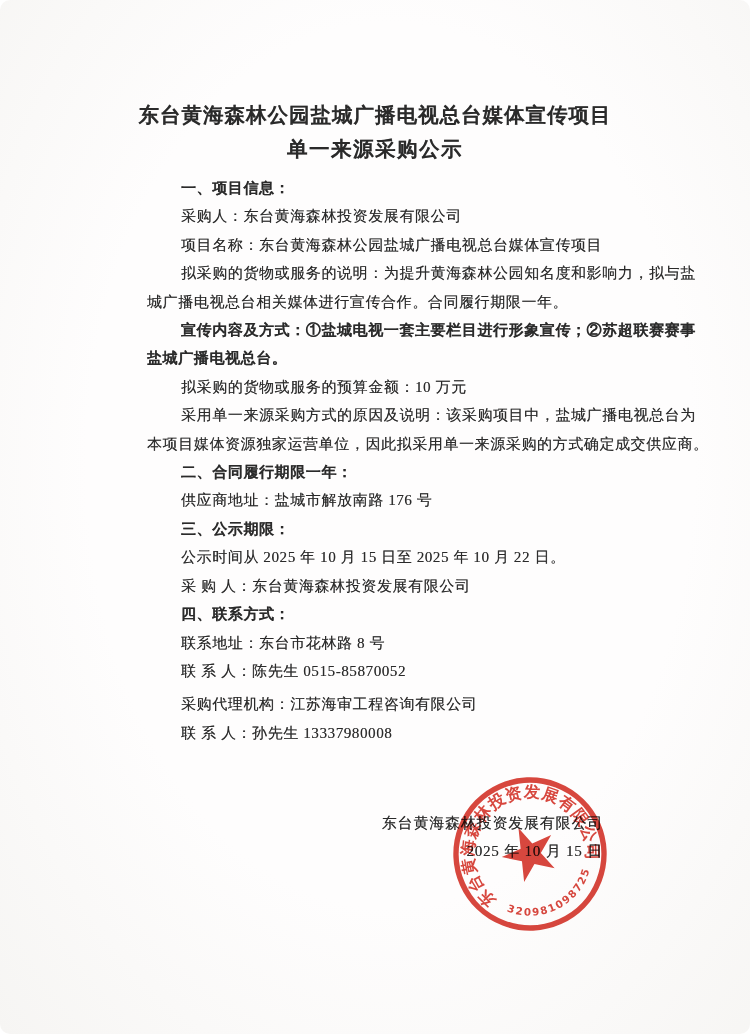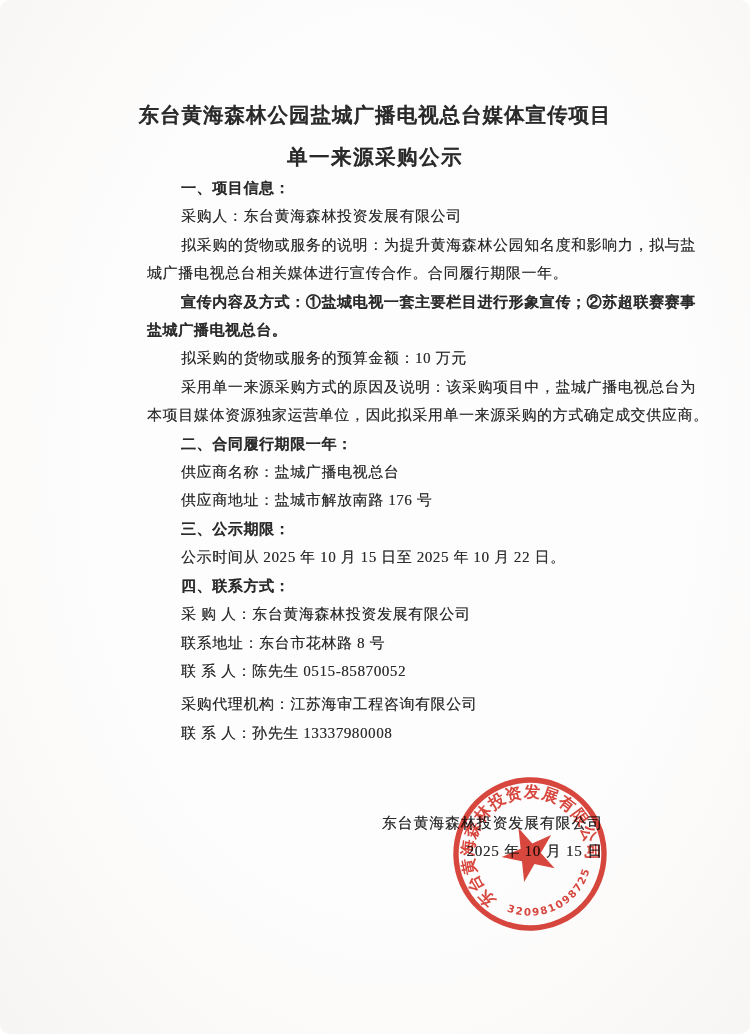--- a/index.html
+++ b/index.html
@@ -18,21 +18,21 @@
   }
   .doc-title {
     position: absolute; top: 102px; left: 0;
     width: 750px; text-align: center;
     font-size: 20.5px; line-height: 26px;
     font-weight: 700; letter-spacing: 1px;
     margin: 0;
     text-shadow: 0.3px 0.3px 0.5px rgba(30,30,30,.45);
   }
   .doc-subtitle {
-    position: absolute; top: 144px; left: 0;
+    position: absolute; top: 136px; left: 0;
     width: 750px; text-align: center;
     font-size: 20.5px; line-height: 26px;
     font-weight: 700; letter-spacing: 1.5px;
     margin: 0;
     text-shadow: 0.3px 0.3px 0.5px rgba(30,30,30,.45);
   }
   .body-lines {
     position: absolute; top: 174px; left: 103px;
     width: 548px;
     margin-left: 44px;
@@ -76,34 +76,34 @@
 <body>
 
 <div class="page">
 
   <h1 class="doc-title">东台黄海森林公园盐城广播电视总台媒体宣传项目</h1>
   <h2 class="doc-subtitle">单一来源采购公示</h2>
 
   <div class="body-lines">
       <div class="line indent bold">一、项目信息：</div>
       <div class="line indent">采购人：东台黄海森林投资发展有限公司</div>
+      <div class="line indent">项目名称：东台黄海森林公园盐城广播电视总台媒体宣传项目</div>
       <div class="line indent">拟采购的货物或服务的说明：为提升黄海森林公园知名度和影响力，拟与盐</div>
       <div class="line">城广播电视总台相关媒体进行宣传合作。合同履行期限一年。</div>
       <div class="line indent bold">宣传内容及方式：①盐城电视一套主要栏目进行形象宣传；②苏超联赛赛事</div>
       <div class="line bold">盐城广播电视总台。</div>
       <div class="line indent">拟采购的货物或服务的预算金额：10 万元</div>
       <div class="line indent">采用单一来源采购方式的原因及说明：该采购项目中，盐城广播电视总台为</div>
       <div class="line">本项目媒体资源独家运营单位，因此拟采用单一来源采购的方式确定成交供应商。</div>
       <div class="line indent bold">二、合同履行期限一年：</div>
-      <div class="line indent">供应商名称：盐城广播电视总台</div>
       <div class="line indent">供应商地址：盐城市解放南路 176 号</div>
       <div class="line indent bold">三、公示期限：</div>
       <div class="line indent">公示时间从 2025 年 10 月 15 日至 2025 年 10 月 22 日。</div>
+      <div class="line indent">采 购 人：东台黄海森林投资发展有限公司</div>
       <div class="line indent bold">四、联系方式：</div>
-      <div class="line indent">采 购 人：东台黄海森林投资发展有限公司</div>
       <div class="line indent">联系地址：东台市花林路 8 号</div>
       <div class="line indent">联 系 人：陈先生 0515-85870052</div>
       <div class="line indent gap">采购代理机构：江苏海审工程咨询有限公司</div>
       <div class="line indent">联 系 人：孙先生 13337980008</div>
     </div>
 
   <div class="sign-company">东台黄海森林投资发展有限公司</div>
   <div class="sign-date">2025 年 10 月 15 日</div>
 
   <svg class="seal" viewBox="0 0 160 160" aria-hidden="true">

